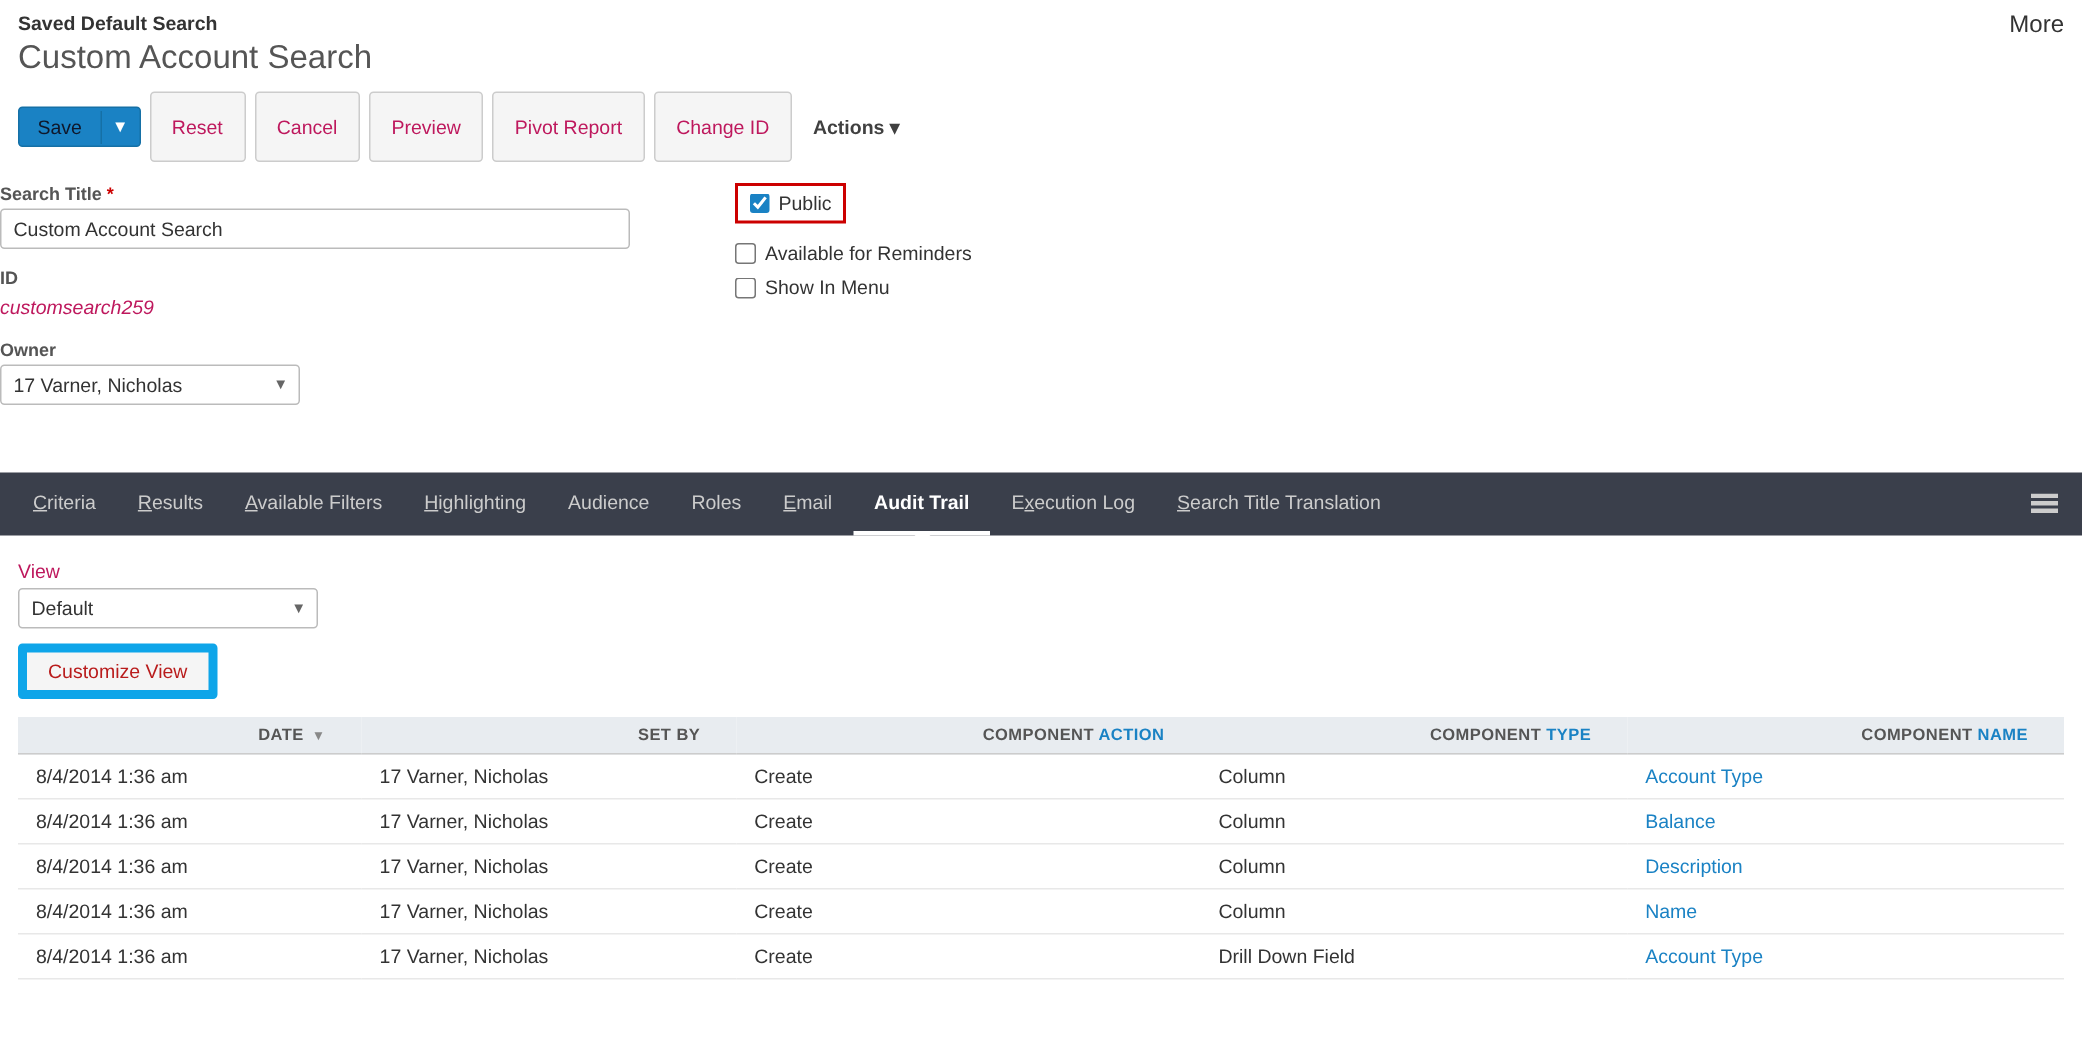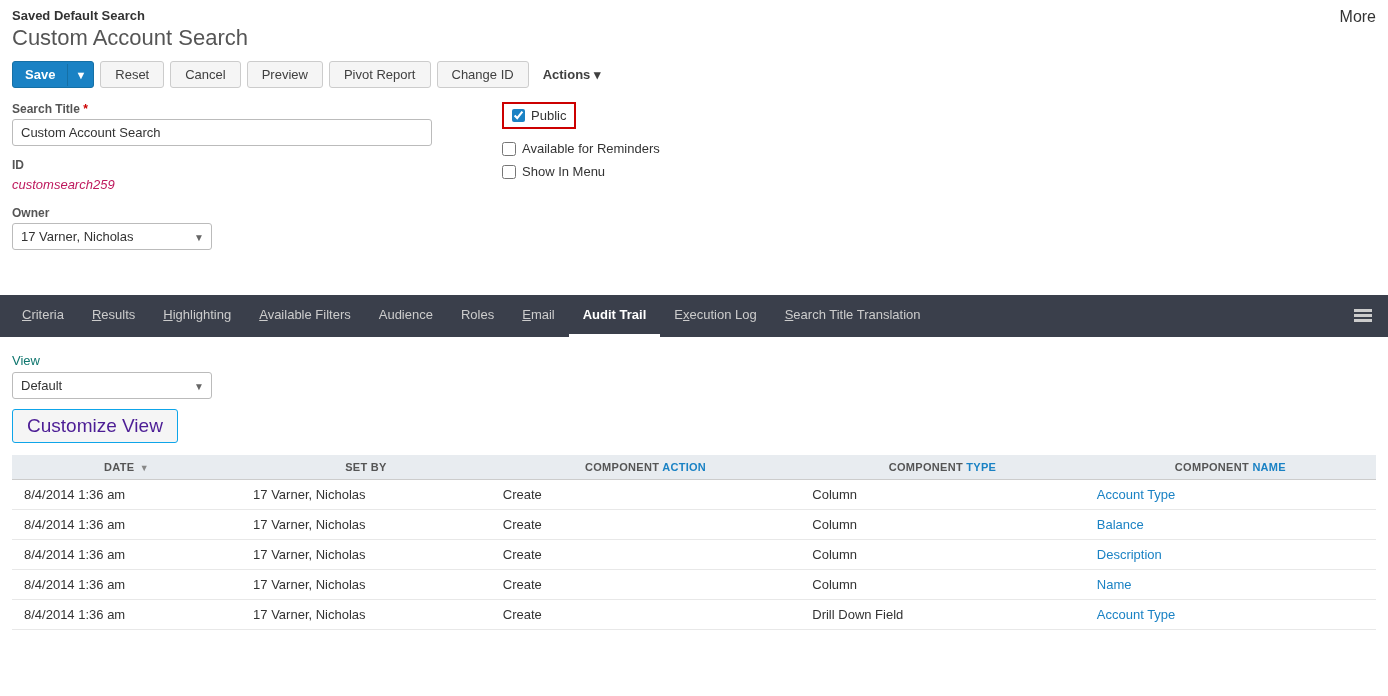--- a/index.html
+++ b/index.html
@@ -35,42 +35,41 @@
       cursor: pointer;
     }
 
     .toolbar {
       display: flex;
       align-items: center;
       padding: 6px 12px;
       gap: 6px;
     }
     .btn {
-      padding: 5px 14px;
+      padding: 15px 14px;
       font-size: 13px;
       border: 1px solid #ccc;
       border-radius: 3px;
       background: #f5f5f5;
       cursor: pointer;
-      color: #404040;
+      color: #be185d;
     }
     .btn-primary {
       background: #1a82c4;
       border-color: #1570a6;
       color: #fff;
       display: flex;
       align-items: center;
       gap: 0;
       padding: 0;
     }
     .btn-primary .btn-main {
       padding: 5px 12px;
-      color: #ffffff;
-      cursor: pointer;
-      font-weight: bold;
+      color: #0f172a;
+      cursor: pointer;
     }
     .btn-primary .btn-arrow {
       padding: 5px 7px;
       border-left: 1px solid #1570a6;
       color: #fff;
       cursor: pointer;
       font-size: 11px;
     }
 
     .actions-btn {
@@ -78,21 +77,21 @@
       border: none;
       color: #404040;
       font-weight: bold;
       font-size: 13px;
       cursor: pointer;
       padding: 5px 8px;
     }
 
     .form-section {
       display: flex;
-      padding: 8px 12px;
+      padding: 8px 0;
       gap: 40px;
     }
     .form-left { flex: 1; max-width: 450px; }
     .form-right { flex: 0 0 280px; }
 
     .field-label {
       font-size: 12px;
       font-weight: bold;
       color: #555;
       margin-bottom: 3px;
@@ -210,46 +209,46 @@
     
     .content-area {
       padding: 16px 12px;
     }
 
     .view-row {
       margin-bottom: 10px;
     }
     .view-label {
       font-size: 13px;
-      color: #0f766e;
+      color: #be185d;
       margin-bottom: 4px;
     }
 
     .customize-btn {
       padding: 5px 14px;
-      font-size: 19px;
-      border: 1px solid #0ea5e9;
+      font-size: 13px;
+      border: 6px solid #0ea5e9;
       border-radius: 3px;
       background: #f5f5f5;
       cursor: pointer;
-      color: #4c1d95;
+      color: #b91c1c;
       margin-bottom: 12px;
     }
 
     
     .audit-table {
       width: 100%;
       border-collapse: collapse;
       background: #fff;
     }
     .audit-table thead tr {
       background: #e8ecf0;
     }
     .audit-table th {
-      text-align: center;
+      text-align: right;
       padding: 6px 24px;
       font-size: 11px;
       font-weight: bold;
       color: #555;
       letter-spacing: 0.3px;
       text-transform: uppercase;
       border-bottom: 1px solid #ccc;
     }
     .audit-table th .sort-arrow {
       font-size: 9px;
@@ -332,22 +331,22 @@
     <div class="checkbox-row">
       <input type="checkbox" style="">
       <span>Show In Menu</span>
     </div>
   </div>
 </div>
 
 <div class="tabs-bar">
   <span class="tab-item"><span class="tab-underline">C</span>riteria</span>
   <span class="tab-item"><span class="tab-underline">R</span>esults</span>
+  <span class="tab-item"><span class="tab-underline">A</span>vailable Filters</span>
   <span class="tab-item"><span class="tab-underline">H</span>ighlighting</span>
-  <span class="tab-item"><span class="tab-underline">A</span>vailable Filters</span>
   <span class="tab-item">Audience</span>
   <span class="tab-item">Roles</span>
   <span class="tab-item"><span class="tab-underline">E</span>mail</span>
   <span class="tab-item active">Audit Trail</span>
   <span class="tab-item">E<span class="tab-underline">x</span>ecution Log</span>
   <span class="tab-item"><span class="tab-underline">S</span>earch Title Translation</span>
   <div class="tabs-icon">
     <svg width="18" height="14" viewBox="0 0 18 14" fill="none">
       <rect x="0" y="0" width="18" height="3" fill="#ccc"></rect>
       <rect x="0" y="5" width="18" height="3" fill="#ccc"></rect>

